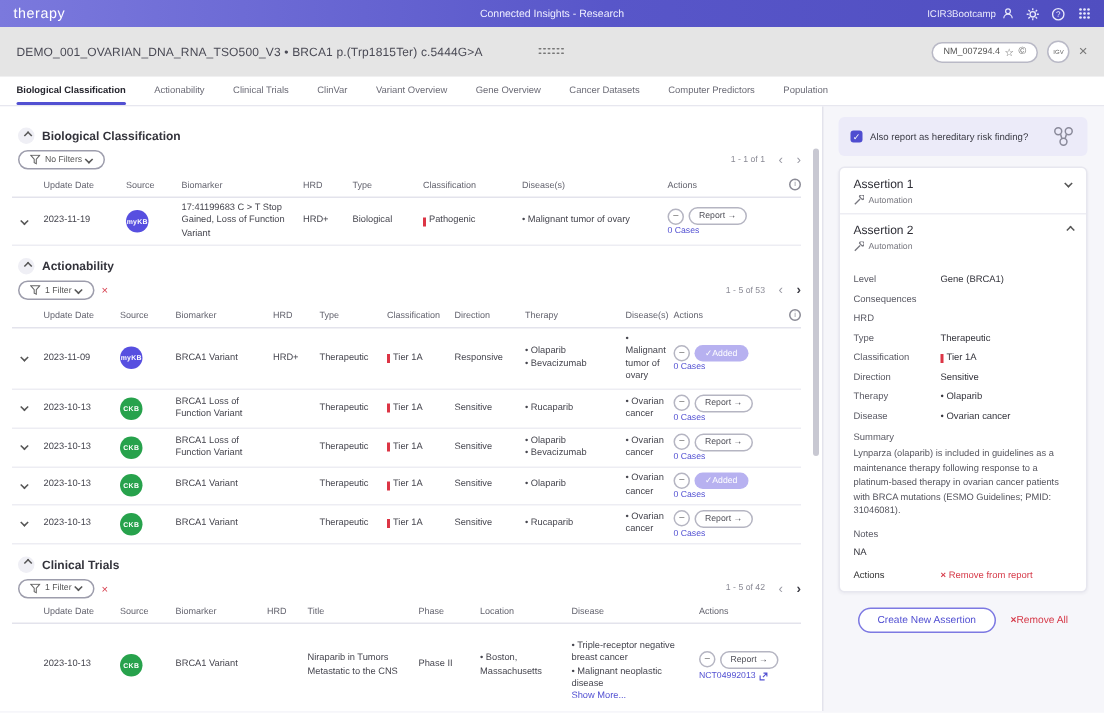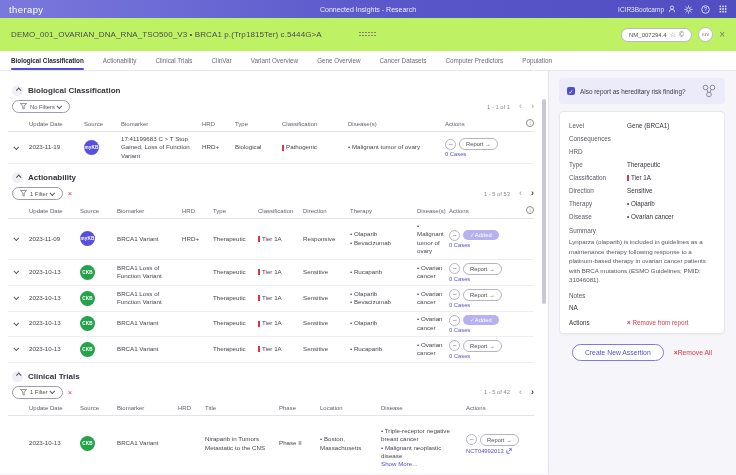--- a/index.html
+++ b/index.html
@@ -10,21 +10,21 @@
   .topbar { height:18px; background:linear-gradient(90deg,#7b79dd,#5856c9 55%,#504ec0);
     display:flex; align-items:center; padding:0 9px; position:relative; color:#fff; }
   .brand { font-size:9.5px; letter-spacing:.4px; font-weight:500; }
   .app-title { position:absolute; left:50%; transform:translateX(-50%); font-size:7px; color:#eef; }
   .topbar-right { margin-left:auto; display:flex; align-items:center; gap:8px; font-size:6.5px; color:#e8e8fb; }
   .acct { display:flex; align-items:center; gap:3px; }
   .ticon { width:9px; height:9px; display:inline-flex; align-items:center; justify-content:center; }
   .ticon svg { display:block; }
 
   
-  .hdr { height:33px; background:#bef264; display:flex; align-items:center; padding:0 11px; position:relative; }
+  .hdr { height:33px; background:#e5e5e5; display:flex; align-items:center; padding:0 11px; position:relative; }
   .case-title { font-size:8px; color:#4a4a55; letter-spacing:.1px; }
   .drag-dots { position:absolute; left:50%; top:50%; transform:translate(-50%,-50%);
     display:grid; grid-template-columns:repeat(6,3px); grid-auto-rows:3px; }
   .drag-dots i { width:1.5px; height:1.5px; background:#777; border-radius:50%; }
   .hdr-right { margin-left:auto; display:flex; align-items:center; gap:6px; }
   .transcript-pill { display:flex; align-items:center; gap:3px; border:1px solid #b9b9c6;
     border-radius:9px; padding:2px 7px; font-size:6px; color:#555; background:#fff; }
   .transcript-pill .g { font-size:7px; color:#666; }
   .igv-btn { width:15px; height:15px; border:1px solid #b9b9c6; border-radius:50%;
     font-size:4px; color:#666; display:flex; align-items:center; justify-content:center; background:#fff; }
@@ -524,21 +524,41 @@
             <circle cx="11.5" cy="3.5" r="2.3"></circle>
             <circle cx="8" cy="10.5" r="2.3"></circle>
         <line x1="6" y1="5.5" x2="7" y2="8.5"></line>
             <line x1="10" y1="5.5" x2="9" y2="8.5"></line>
       </g>
     </svg>
   </div>
 
   <div class="assert-card">
 
-
+    <div class="assert-hd">
+      <div class="assert-title">Assertion 1</div>
+      <i class="chev down assert-chev"></i>
+      <div class="autom">
+        <svg width="7" height="7" viewBox="0 0 8 8">
+              <path d="M1 7 L5 3 M4.6 1.2 a1.8 1.8 0 1 1 2.2 2.2 L5.6 2.4 Z" fill="none" stroke="#77777f" stroke-width="1"></path>
+            </svg>
+        <span>Automation</span>
+      </div>
+    </div>
+
+    <div class="assert-hd" style="border-bottom:none;">
+      <div class="assert-title">Assertion 2</div>
+      <i class="chev up assert-chev"></i>
+      <div class="autom">
+        <svg width="7" height="7" viewBox="0 0 8 8">
+              <path d="M1 7 L5 3 M4.6 1.2 a1.8 1.8 0 1 1 2.2 2.2 L5.6 2.4 Z" fill="none" stroke="#77777f" stroke-width="1"></path>
+            </svg>
+        <span>Automation</span>
+      </div>
+    </div>
 
     <div class="assert-body">
       <div class="fld">
             <span class="lab">Level</span>
             <span class="val">Gene (BRCA1)</span>
           </div>
       <div class="fld">
             <span class="lab">Consequences</span>
             <span class="val"></span>
           </div>

